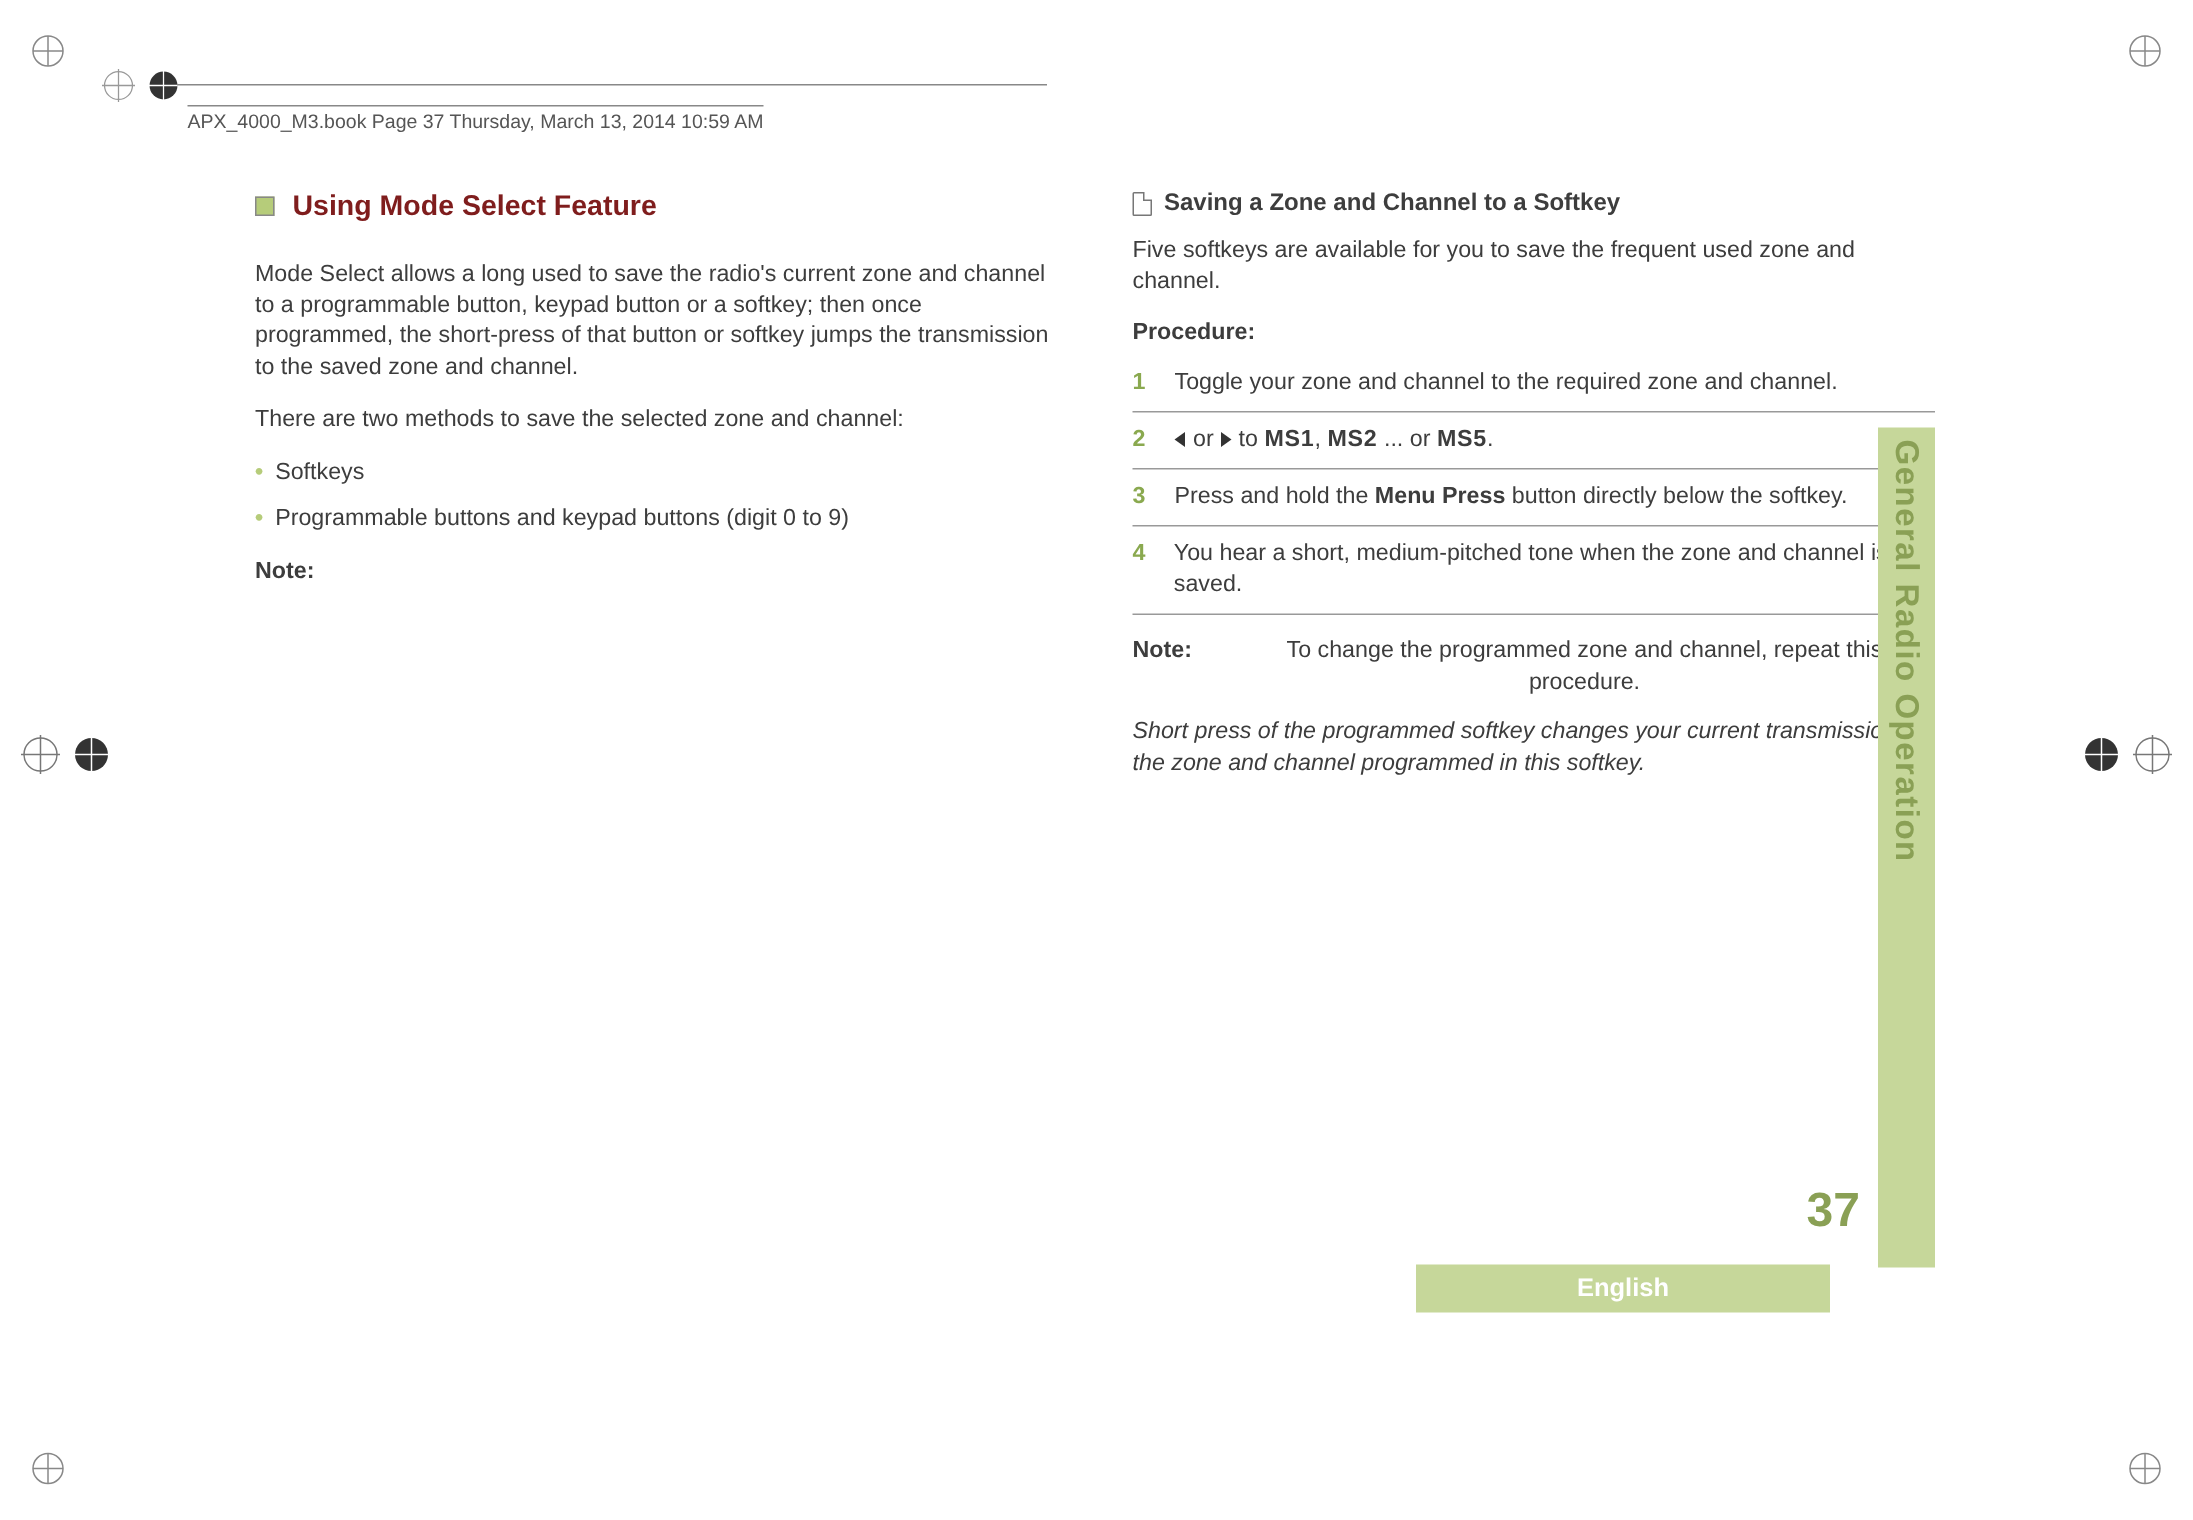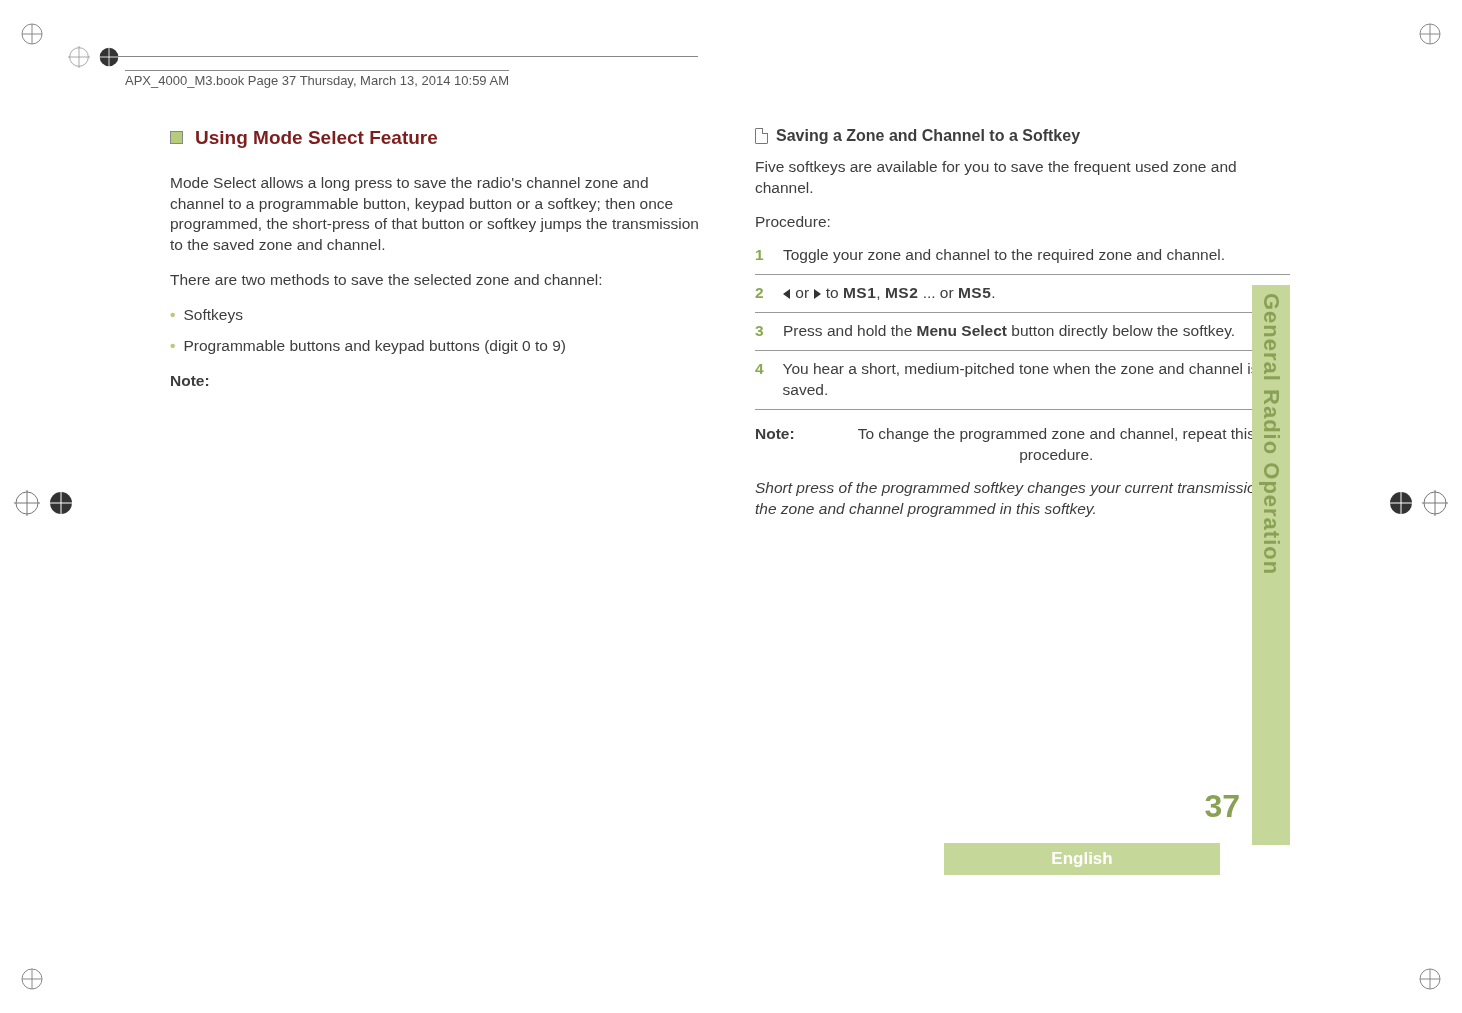--- a/index.html
+++ b/index.html
@@ -111,21 +111,21 @@
 .doc-icon::after {
   content: "";
   position: absolute;
   right: -1px; top: -1px;
   width: 5px; height: 5px;
   background: #fff;
   border-left: 1px solid #777;
   border-bottom: 1px solid #777;
 }
 
-.proc-label { font-weight: normal; margin: 10px 0 12px 0; }
+.proc-label { font-weight: bold; margin: 10px 0 12px 0; }
 
 .step { display: flex; gap: 14px; margin-bottom: 8px; padding-bottom: 8px; }
 .step-rule { border-bottom: 0.5px solid #999; }
 .step-num { color: #8aa94f; font-weight: bold; width: 14px; }
 
 .tri-left, .tri-right {
   display: inline-block;
   width: 0; height: 0;
   vertical-align: middle;
 }
@@ -268,21 +268,21 @@
 <div class="page-area">
 
   <div class="columns">
 
     <div class="col">
       <div class="section-title">
         <span class="sq-bullet"></span>
         <span>Using Mode Select Feature</span>
       </div>
 
-      <div class="para">Mode Select allows a long press to save the radio's channel zone and channel to a programmable button, keypad button or a softkey; then once programmed, the short-press of that button or softkey jumps the transmission to the saved zone and channel.</div>
+      <div class="para">Mode Select allows a long used to save the radio's current zone and channel to a programmable button, keypad button or a softkey; then once programmed, the short-press of that button or softkey jumps the transmission to the saved zone and channel.</div>
       <div class="para">There are two methods to save the selected zone and channel:</div>
 
       <div class="bullet-list">
         <div class="bullet-item">
           <span class="bullet-dot">•</span>
           <span>Softkeys</span>
         </div>
         <div class="bullet-item">
           <span class="bullet-dot">•</span>
           <span>Programmable buttons and keypad buttons (digit 0 to 9)</span>
@@ -311,21 +311,21 @@
       <div class="step step-rule">
         <span class="step-num">2</span>
         <span>
           <span class="tri-left"></span><span> or </span><span class="tri-right"></span><span> to </span><span class="mono">MS1</span><span>, </span><span class="mono">MS2</span><span> ... or </span><span class="mono">MS5</span><span>.</span>
         </span>
       </div>
 
       <div class="step step-rule">
         <span class="step-num">3</span>
         <span>
-          <span>Press and hold the </span><b>Menu Select</b><span> button directly below the softkey.</span>
+          <span>Press and hold the </span><b>Menu Press</b><span> button directly below the softkey.</span>
         </span>
       </div>
 
       <div class="step step-rule">
         <span class="step-num">4</span>
         <span>You hear a short, medium-pitched tone when the zone and channel is saved.</span>
       </div>
 
       <div class="note-row" style="margin-top:14px;">
         <span class="note-label">Note:</span>

